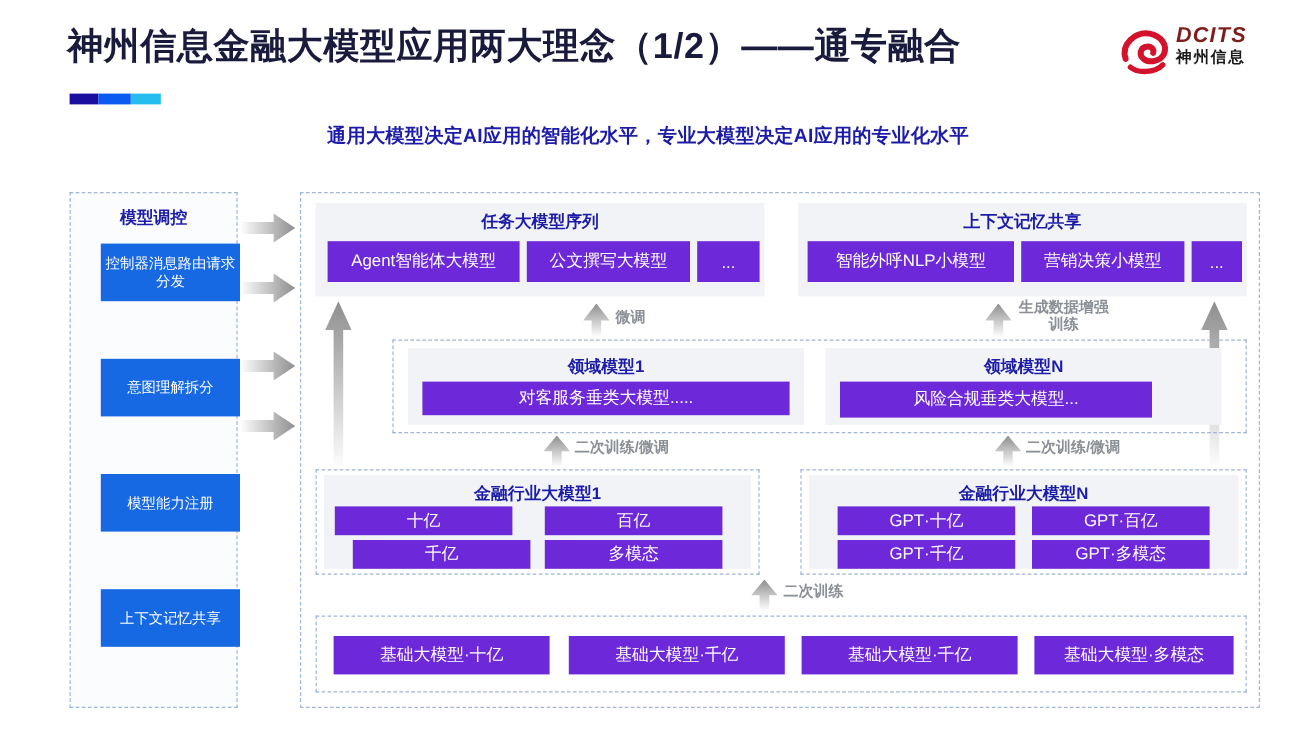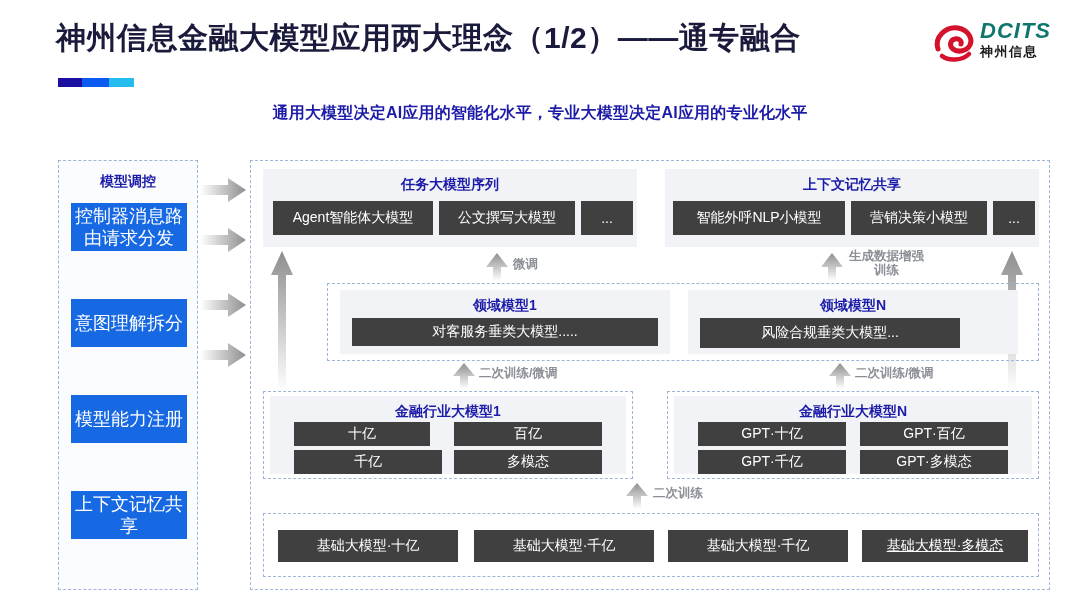--- a/index.html
+++ b/index.html
@@ -26,35 +26,35 @@
   .subtitle {
     position: absolute; left: 0; right: 0; top: 103px;
     text-align: center; font-size: 16px; font-weight: bold; color: #1c1ca8;
     letter-spacing: 0.2px;
   }
 
   
   .logo { position: absolute; right: 16px; top: 18px; width: 132px; height: 52px; }
   .logo-mark { position: absolute; left: 0; top: 5px; width: 44px; height: 40px; }
   .logo-text { position: absolute; left: 48px; top: 2px; }
-  .logo-dcits { font-size: 22px; font-weight: bold; color: #0f766e; letter-spacing: 1px; font-style: italic; line-height: 1; }
+  .logo-dcits { font-size: 18px; font-weight: bold; color: #7f1d1d; letter-spacing: 1px; font-style: italic; line-height: 1; }
   .logo-cn { font-size: 13px; font-weight: bold; color: #1a1a1a; letter-spacing: 1.5px; margin-top: 3px; line-height:1; }
 
   
   .ctrl-panel {
     position: absolute; left: 58px; top: 160px; width: 140px; height: 430px;
     border: 1px dashed #9fb4d6; background: #fbfcfe;
   }
   .ctrl-title {
     position: absolute; left: 0; right: 0; top: 12px; text-align: center;
     font-size: 14px; font-weight: bold; color: #1c1ca8;
   }
   .ctrl-box {
-    position: absolute; left: 12px; width: 116px;
-    background: #1668e3; color: #fff; font-size: 18px;
+    position: absolute; left: 25px; width: 116px;
+    background: #1668e3; color: #fff; font-size: 12px;
     display: flex; align-items: center; justify-content: center; text-align: center;
     line-height: 1.25; padding: 16px 4px;
   }
   .ctrl-box.b0 { top: 42px;  height: 48px; }
   .ctrl-box.b1 { top: 138px; height: 48px; }
   .ctrl-box.b2 { top: 234px; height: 48px; }
   .ctrl-box.b3 { top: 330px; height: 48px; }
 
   
   .r-arrow { position: absolute; width: 46px; height: 24px; }
@@ -67,21 +67,21 @@
 
   
   .grp {
     position: absolute; background: #f1f3f6;
   }
   .grp-title {
     position: absolute; left: 0; right: 0; top: 7px; text-align: center;
     font-size: 14px; font-weight: bold; color: #1c1ca8; white-space: nowrap;
   }
   .bbox {
-    position: absolute; background: #404040; color: #fff;
+    position: absolute; background: #6d28d9; color: #fff;
     display: flex; align-items: center; justify-content: center;
     font-size: 14px; text-align: left; white-space: nowrap;
   }
 
   
   .sub-frame { position: absolute; border: 1px dashed #9fb4d6; }
 
   
   .u-arrow { position: absolute; width: 22px; }
   .arrow-label {
@@ -199,21 +199,21 @@
     <div class="arrow-label" style="left:228px; top:205px;">二次训练/微调</div>
 
     <svg class="u-arrow" style="left:578px; top:202px; height:26px;" viewBox="0 0 22 26" preserveAspectRatio="none">
       <path d="M7 26 V13 H0 L11 0 L22 13 H15 V26 Z" fill="url(#gU)"></path>
     </svg>
     <div class="arrow-label" style="left:604px; top:205px;">二次训练/微调</div>
 
     <div class="sub-frame" style="left:12px; top:230px; width:370px; height:88px;">
       <div class="grp" style="left:6px; top:4px; width:356px; height:78px;">
         <div class="grp-title">金融行业大模型1</div>
-        <div class="bbox" style="left:24px; top:26px; width:136px; height:24px;">十亿</div>
+        <div class="bbox" style="left:9px; top:26px; width:148px; height:24px;">十亿</div>
         <div class="bbox" style="left:184px; top:26px; width:148px; height:24px;">百亿</div>
         <div class="bbox" style="left:24px; top:54px; width:148px; height:24px;">千亿</div>
         <div class="bbox" style="left:184px; top:54px; width:148px; height:24px;">多模态</div>
       </div>
     </div>
 
     <div class="sub-frame" style="left:416px; top:230px; width:372px; height:88px;">
       <div class="grp" style="left:6px; top:4px; width:358px; height:78px;">
         <div class="grp-title">金融行业大模型N</div>
         <div class="bbox" style="left:24px; top:26px; width:148px; height:24px;">GPT·十亿</div>
@@ -225,17 +225,17 @@
 
     <svg class="u-arrow" style="left:375px; top:322px; height:26px;" viewBox="0 0 22 26" preserveAspectRatio="none">
       <path d="M7 26 V13 H0 L11 0 L22 13 H15 V26 Z" fill="url(#gU)"></path>
     </svg>
     <div class="arrow-label" style="left:402px; top:325px;">二次训练</div>
 
     <div class="sub-frame" style="left:12px; top:352px; width:776px; height:64px;">
       <div class="bbox" style="left:14px; top:16px; width:180px; height:32px;">基础大模型·十亿</div>
       <div class="bbox" style="left:210px; top:16px; width:180px; height:32px;">基础大模型·千亿</div>
       <div class="bbox" style="left:404px; top:16px; width:180px; height:32px;">基础大模型·千亿</div>
-      <div class="bbox" style="left:598px; top:16px; width:166px; height:32px;text-decoration:underline;">基础大模型·多模态</div>
+      <div class="bbox" style="left:598px; top:16px; width:166px; height:32px;">基础大模型·多模态</div>
     </div>
 
   </div>
 </div>
 
 </body></html>

